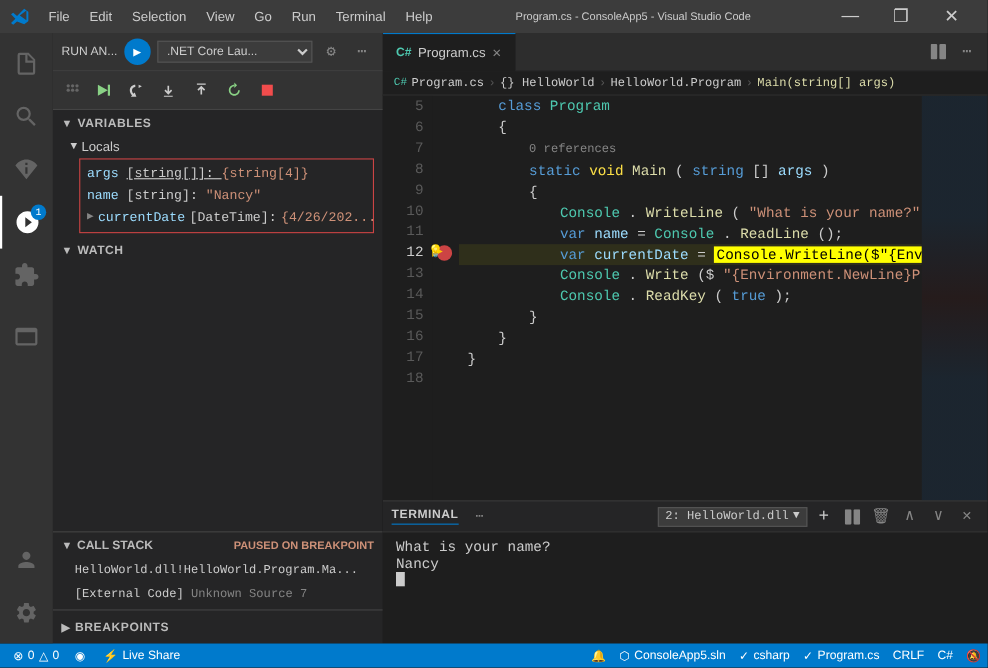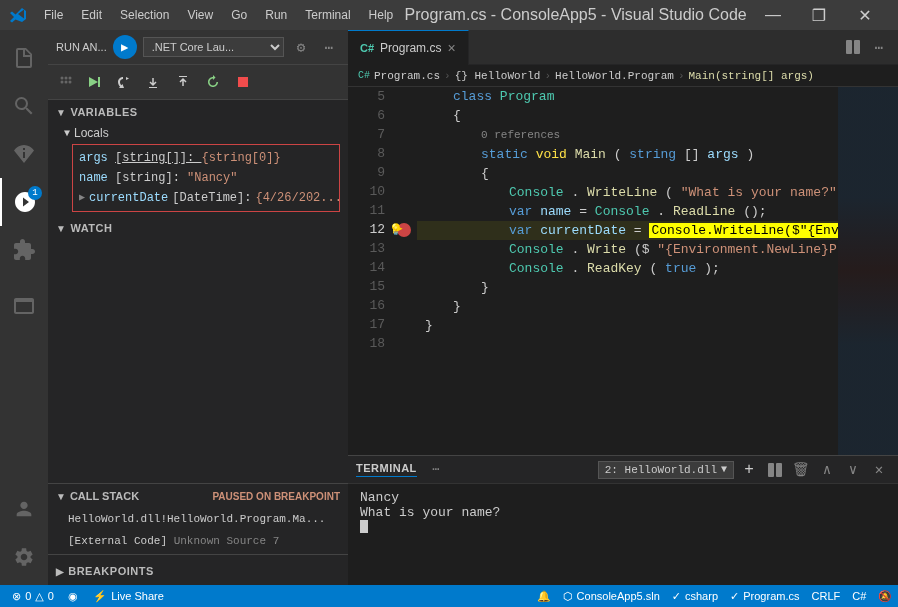--- a/index.html
+++ b/index.html
@@ -42,21 +42,21 @@
     .menu-item {
       padding: 2px 8px;
       color: #cccccc;
       font-size: 12px;
       cursor: pointer;
       font-family: 'Segoe UI', sans-serif;
     }
     .title-center {
       flex: 1;
       text-align: center;
-      font-size: 16px;
+      font-size: 10px;
       color: #cccccc;
       font-family: 'Segoe UI', sans-serif;
     }
     .title-controls {
       display: flex;
       gap: 0;
     }
     .title-btn {
       width: 46px;
       height: 30px;
@@ -581,21 +581,21 @@
     <div style="padding: 2px 0 0 0; flex: 0 0 auto;">
       <div style="padding: 2px 8px 2px 16px; display:flex; align-items:center; gap:4px; cursor:pointer;">
         <span style="color:#cccccc; font-size:10px;">▼</span>
         <span style="color:#cccccc; font-family:'Segoe UI',sans-serif;">Locals</span>
       </div>
 
       <div style="margin: 2px 8px 4px 24px; border: 1px solid #cc4444; padding: 3px 6px;">
         <div style="line-height:20px; font-size:12px;">
           <span style="color:#9cdcfe;">args</span>
           <span style="color:#cccccc;text-decoration:underline;"> [string[]]: </span>
-          <span style="color:#ce9178;">{string[0]}</span>
+          <span style="color:#ce9178;">{string[4]}</span>
         </div>
         <div style="line-height:20px; font-size:12px;">
           <span style="color:#9cdcfe;">name</span>
           <span style="color:#cccccc;"> [string]: </span>
           <span style="color:#ce9178;">"Nancy"</span>
         </div>
         <div style="line-height:20px; font-size:12px; display:flex; align-items:center; gap:4px;">
           <span style="color:#858585; font-size:10px;">▶</span>
           <span style="color:#9cdcfe;">currentDate</span>
           <span style="color:#cccccc;"> [DateTime]: </span>
@@ -821,22 +821,22 @@
                 <rect x="8" y="0" width="6" height="14" rx="1"></rect>
               </svg>
           </div>
           <div class="icon-btn" style="color:#858585;">🗑</div>
           <div class="icon-btn">∧</div>
           <div class="icon-btn">∨</div>
           <div class="icon-btn">✕</div>
         </div>
       </div>
       <div class="terminal-content">
+        <div>What is your name?</div>
         <div>Nancy</div>
-        <div>What is your name?</div>
         <div class="terminal-prompt">
           <span class="cursor-block"></span>
         </div>
       </div>
     </div>
 
   </div>
 </div>
 
 <div class="status-bar">

